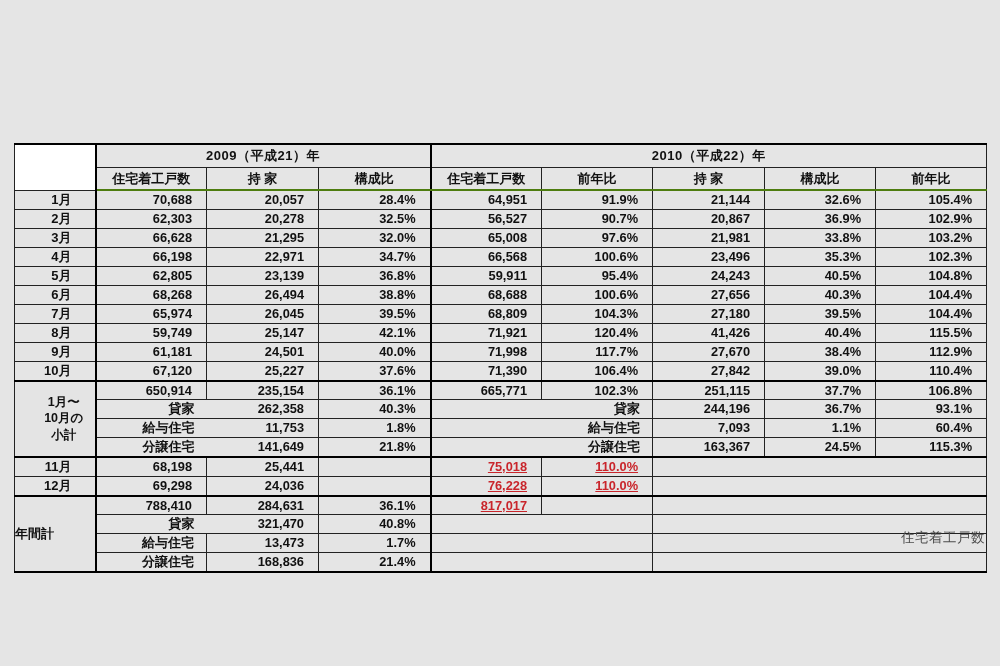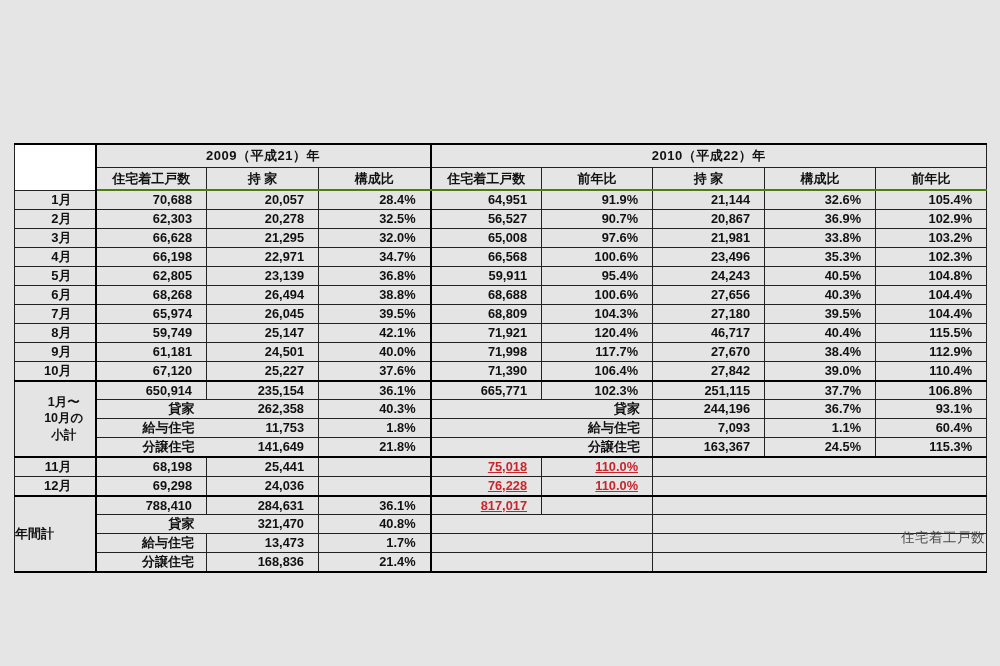--- a/index.html
+++ b/index.html
@@ -148,21 +148,21 @@
       <td class="num">104.4%</td>
     </tr>
 
     <tr>
       <td class="mon br2">8月</td>
       <td class="num">59,749</td>
       <td class="num">25,147</td>
       <td class="num br2">42.1%</td>
       <td class="num">71,921</td>
       <td class="num">120.4%</td>
-      <td class="num">46,717</td>
+      <td class="num">41,426</td>
       <td class="num">40.4%</td>
       <td class="num">115.5%</td>
     </tr>
 
     <tr class="g">
       <td class="mon br2">9月</td>
       <td class="num">61,181</td>
       <td class="num">24,501</td>
       <td class="num br2">40.0%</td>
       <td class="num">71,998</td>

